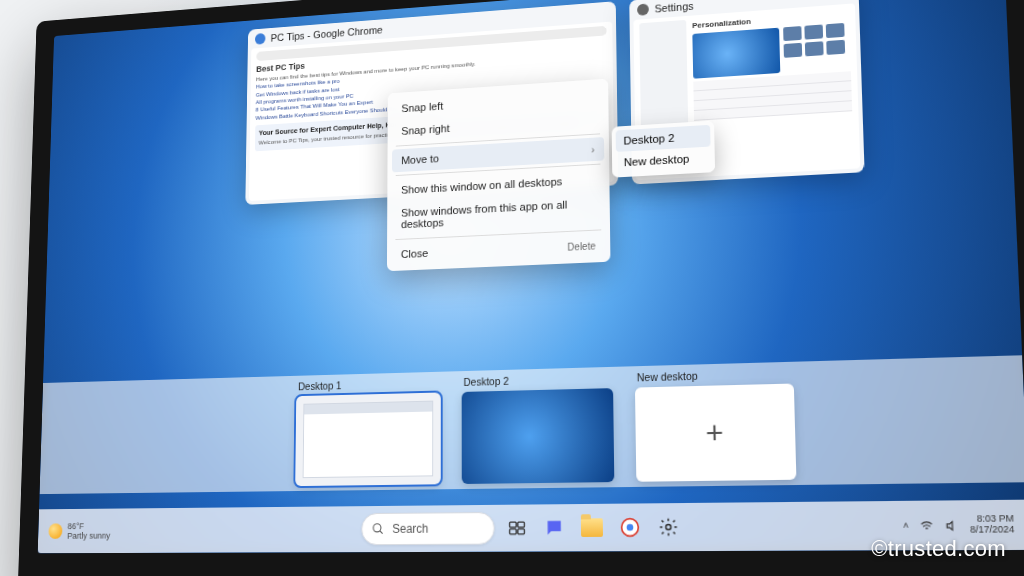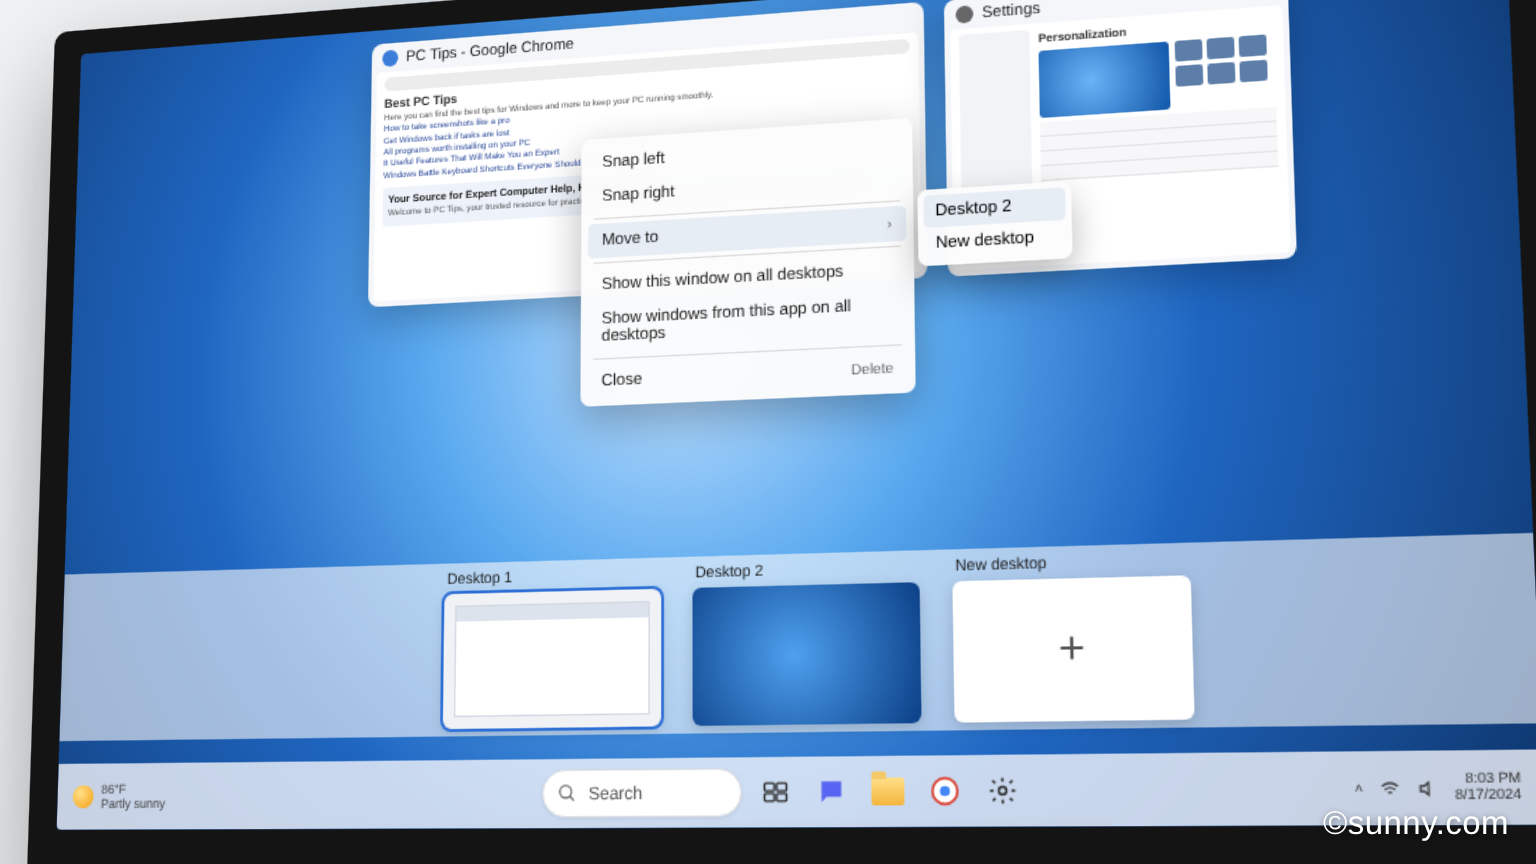--- a/index.html
+++ b/index.html
@@ -325,13 +325,13 @@
 
     </div>
 
     <div class="chin">
       <span>ASUS</span>
     </div>
   </div>
 
 </div>
 
-<div class="wm">©sunny.com</div>
+<div class="wm">©trusted.com</div>
 
 </body></html>

